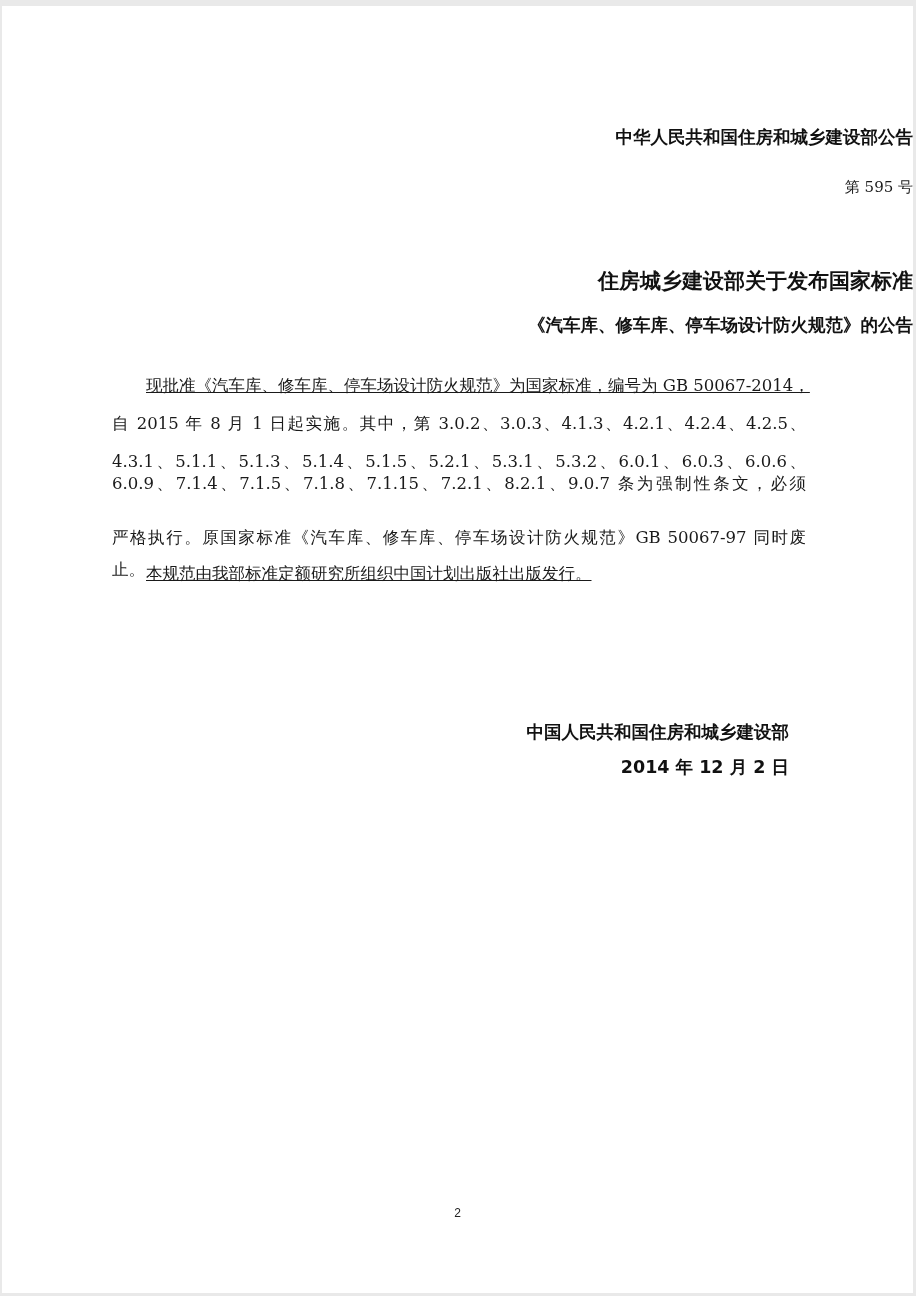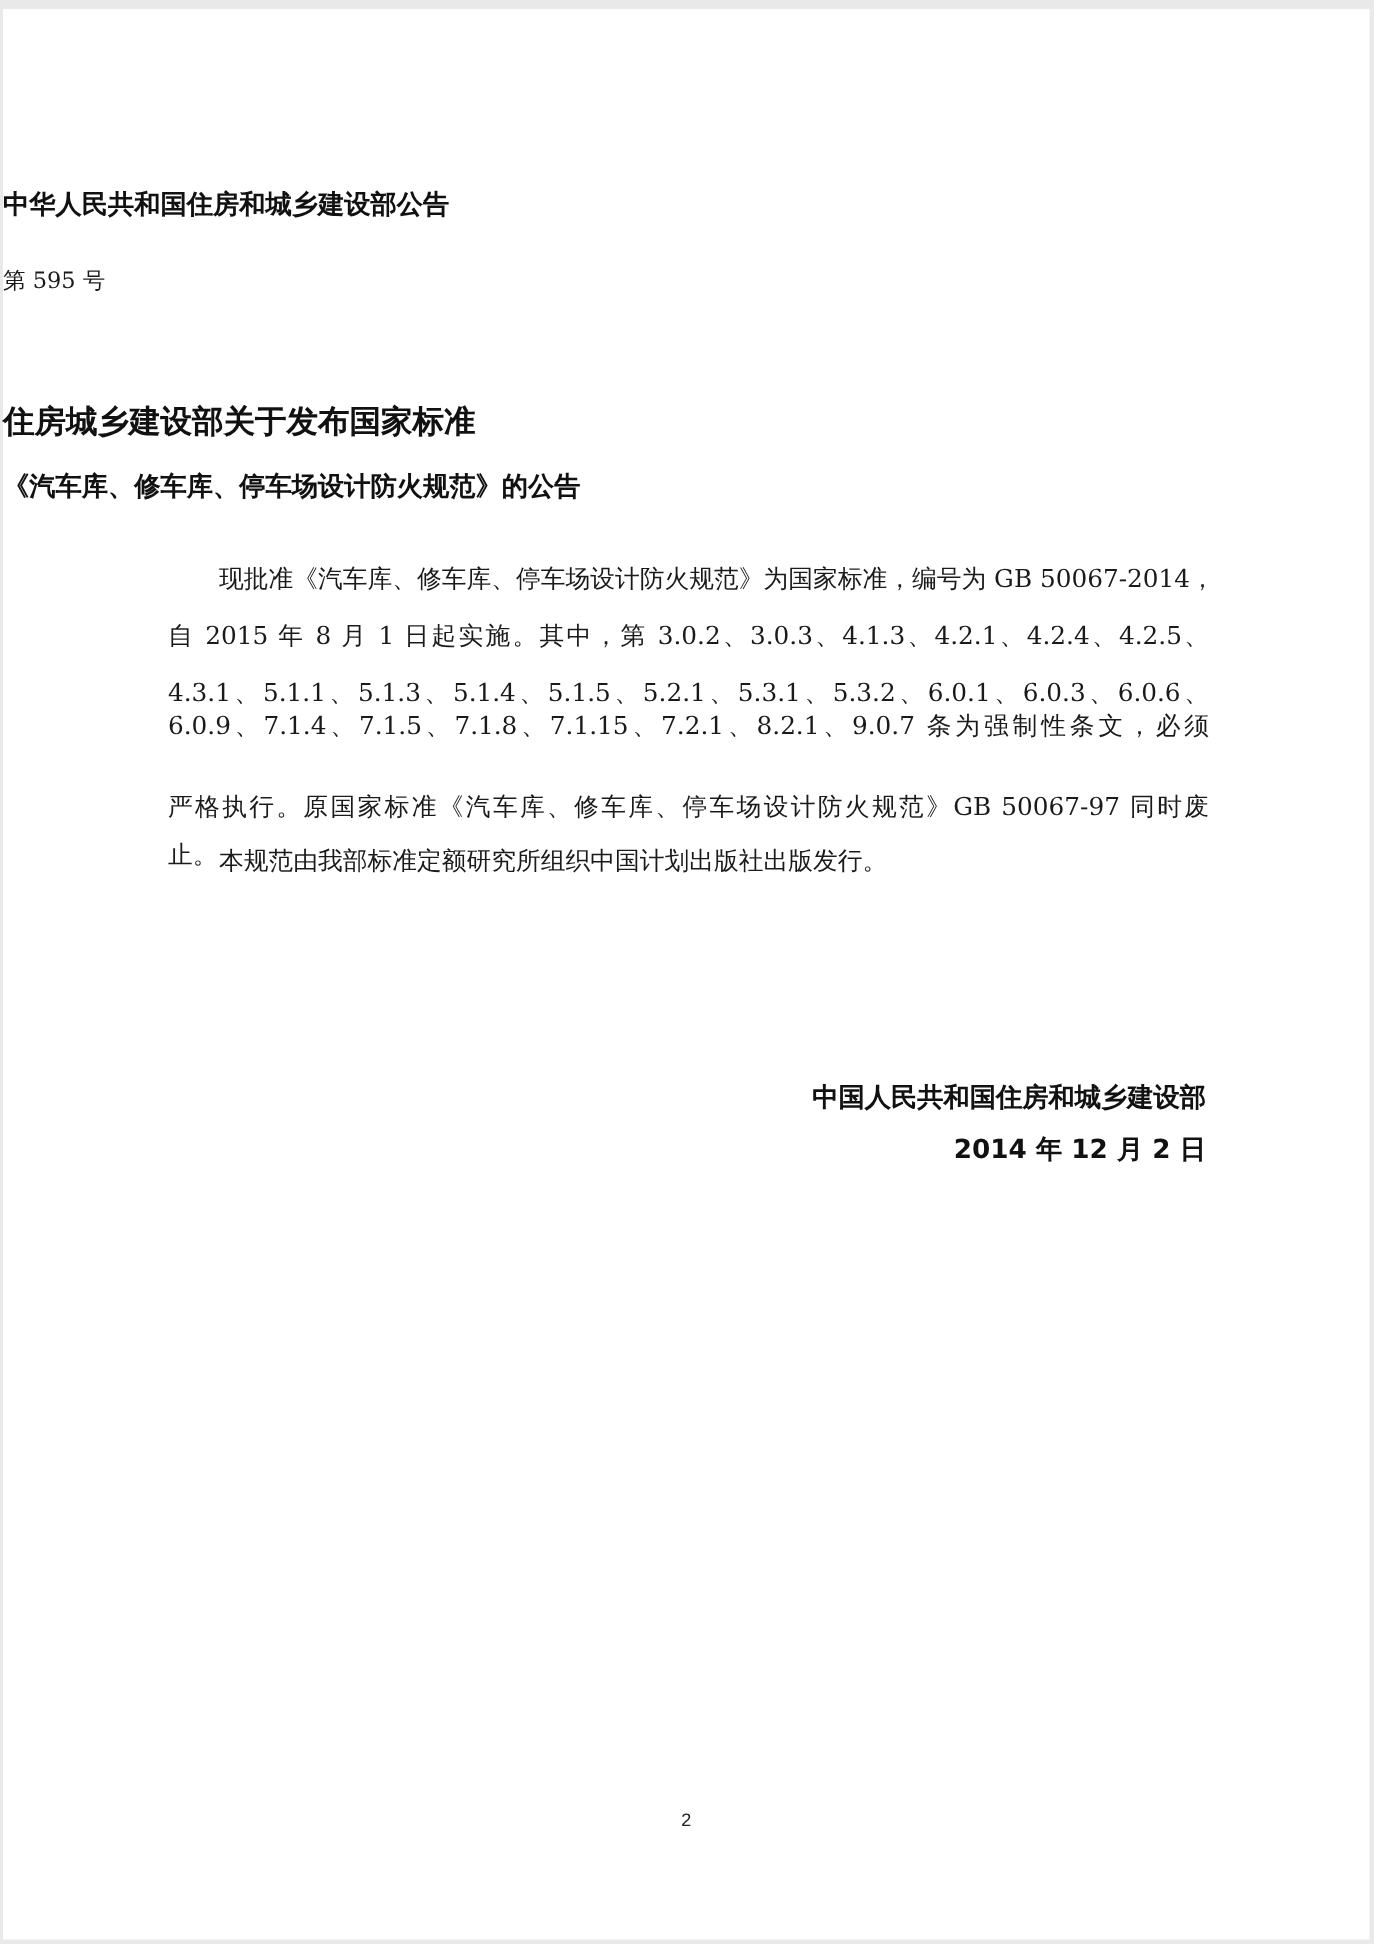--- a/index.html
+++ b/index.html
@@ -30,21 +30,21 @@
       line-height: 22px;
     }
     .bold {
       font-family: "DejaVu Sans", "Liberation Sans", sans-serif;
       font-weight: bold;
       color: #111;
     }
     .center {
       left: 0;
       width: 911px;
-      text-align: left;
+      text-align: right;
     }
     .title-main {
       top: 120px;
       font-size: 17.5px;
     }
     .doc-number {
       top: 170px;
       font-size: 15px;
     }
     .subtitle1 {
@@ -58,26 +58,27 @@
     .body-line {
       left: 110px;
       width: 694px;
       font-size: 16.5px;
       text-align: justify;
       text-align-last: justify;
     }
     .body-line.indent {
       left: 144px;
       width: 660px;
+      text-decoration: underline;
     }
     .body-line.last {
       text-align-last: left;
     }
     .sig {
-      right: 109px;
+      right: 124px;
       text-align: right;
       font-size: 17.5px;
     }
     .page-num {
       top: 1196px;
       left: 0;
       width: 911px;
       text-align: center;
       font-family: "Liberation Sans", sans-serif;
       font-size: 12px;

